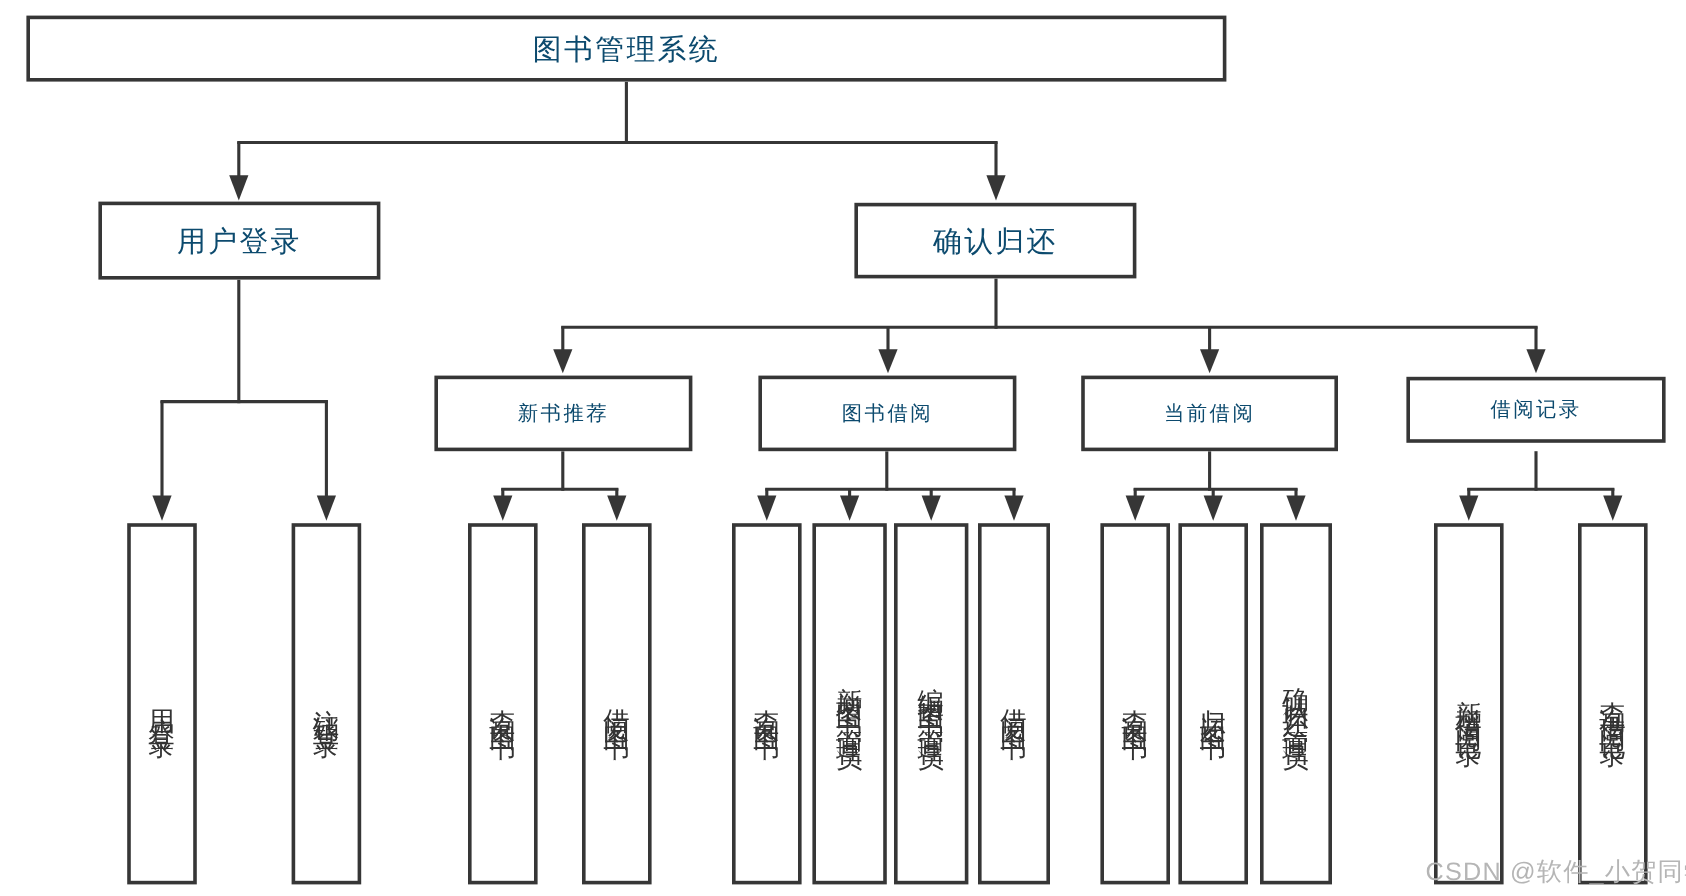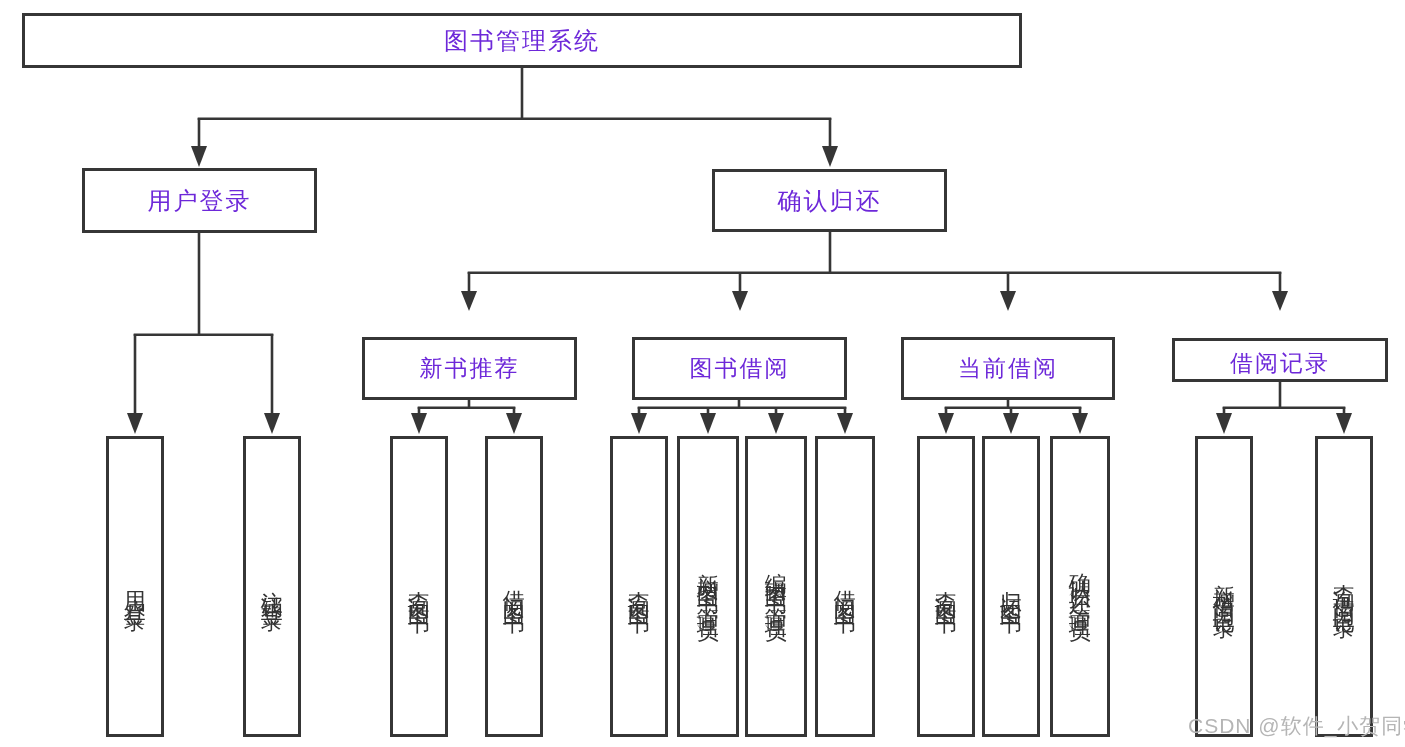--- a/index.html
+++ b/index.html
@@ -6,25 +6,25 @@
   .stage{
     position:relative;width:1405px;height:747px;background:#ffffff;
     font-family:"Liberation Sans",sans-serif;overflow:hidden;
   }
   .wires{position:absolute;left:0;top:0;width:1405px;height:747px;}
   .wires line{stroke:#363636;stroke-width:2.6;}
   .wires polygon{fill:#363636;}
   .hbox{
     position:absolute;box-sizing:border-box;background:#ffffff;
     border:3px solid #363636;display:flex;align-items:center;justify-content:center;
-    color:#6d28d9;letter-spacing:2px;z-index:2;
+    color:#0c4a6e;letter-spacing:2px;z-index:2;
   }
   .hbox.root{font-size:24px;}
   .hbox.l2{font-size:24px;}
-  .hbox.l3{font-size:23px;margin-top:24px;}
+  .hbox.l3{font-size:17px;}
   .vbox{
     position:absolute;box-sizing:border-box;top:436px;height:301px;background:#ffffff;
     border:3px solid #363636;display:flex;align-items:center;justify-content:center;z-index:2;
   }
   .vbox span{
     writing-mode:vertical-rl;text-orientation:mixed;
     font-size:22px;letter-spacing:7px;line-height:1.15;color:#333333;
   }
   .watermark{
     position:absolute;left:1188px;top:712px;font-size:21px;color:#b5b5b5;
@@ -111,21 +111,21 @@
 
   <div class="hbox l3" style="left:362px;top:313px;width:215px;height:63px;">
     <span>新书推荐</span>
   </div>
   <div class="hbox l3" style="left:901px;top:313px;width:214px;height:63px;">
     <span>当前借阅</span>
   </div>
   <div class="hbox l3" style="left:632px;top:313px;width:215px;height:63px;">
     <span>图书借阅</span>
   </div>
-  <div class="hbox l3" style="left:1172px;top:314px;width:216px;height:44px;align-items:flex-end;">
+  <div class="hbox l3" style="left:1172px;top:314px;width:216px;height:55px;">
     <span>借阅记录</span>
   </div>
 
   <div class="vbox" style="left:106px;width:58px;">
     <span>用户登录</span>
   </div>
   <div class="vbox" style="left:243px;width:58px;">
     <span>注销登录</span>
   </div>
 

